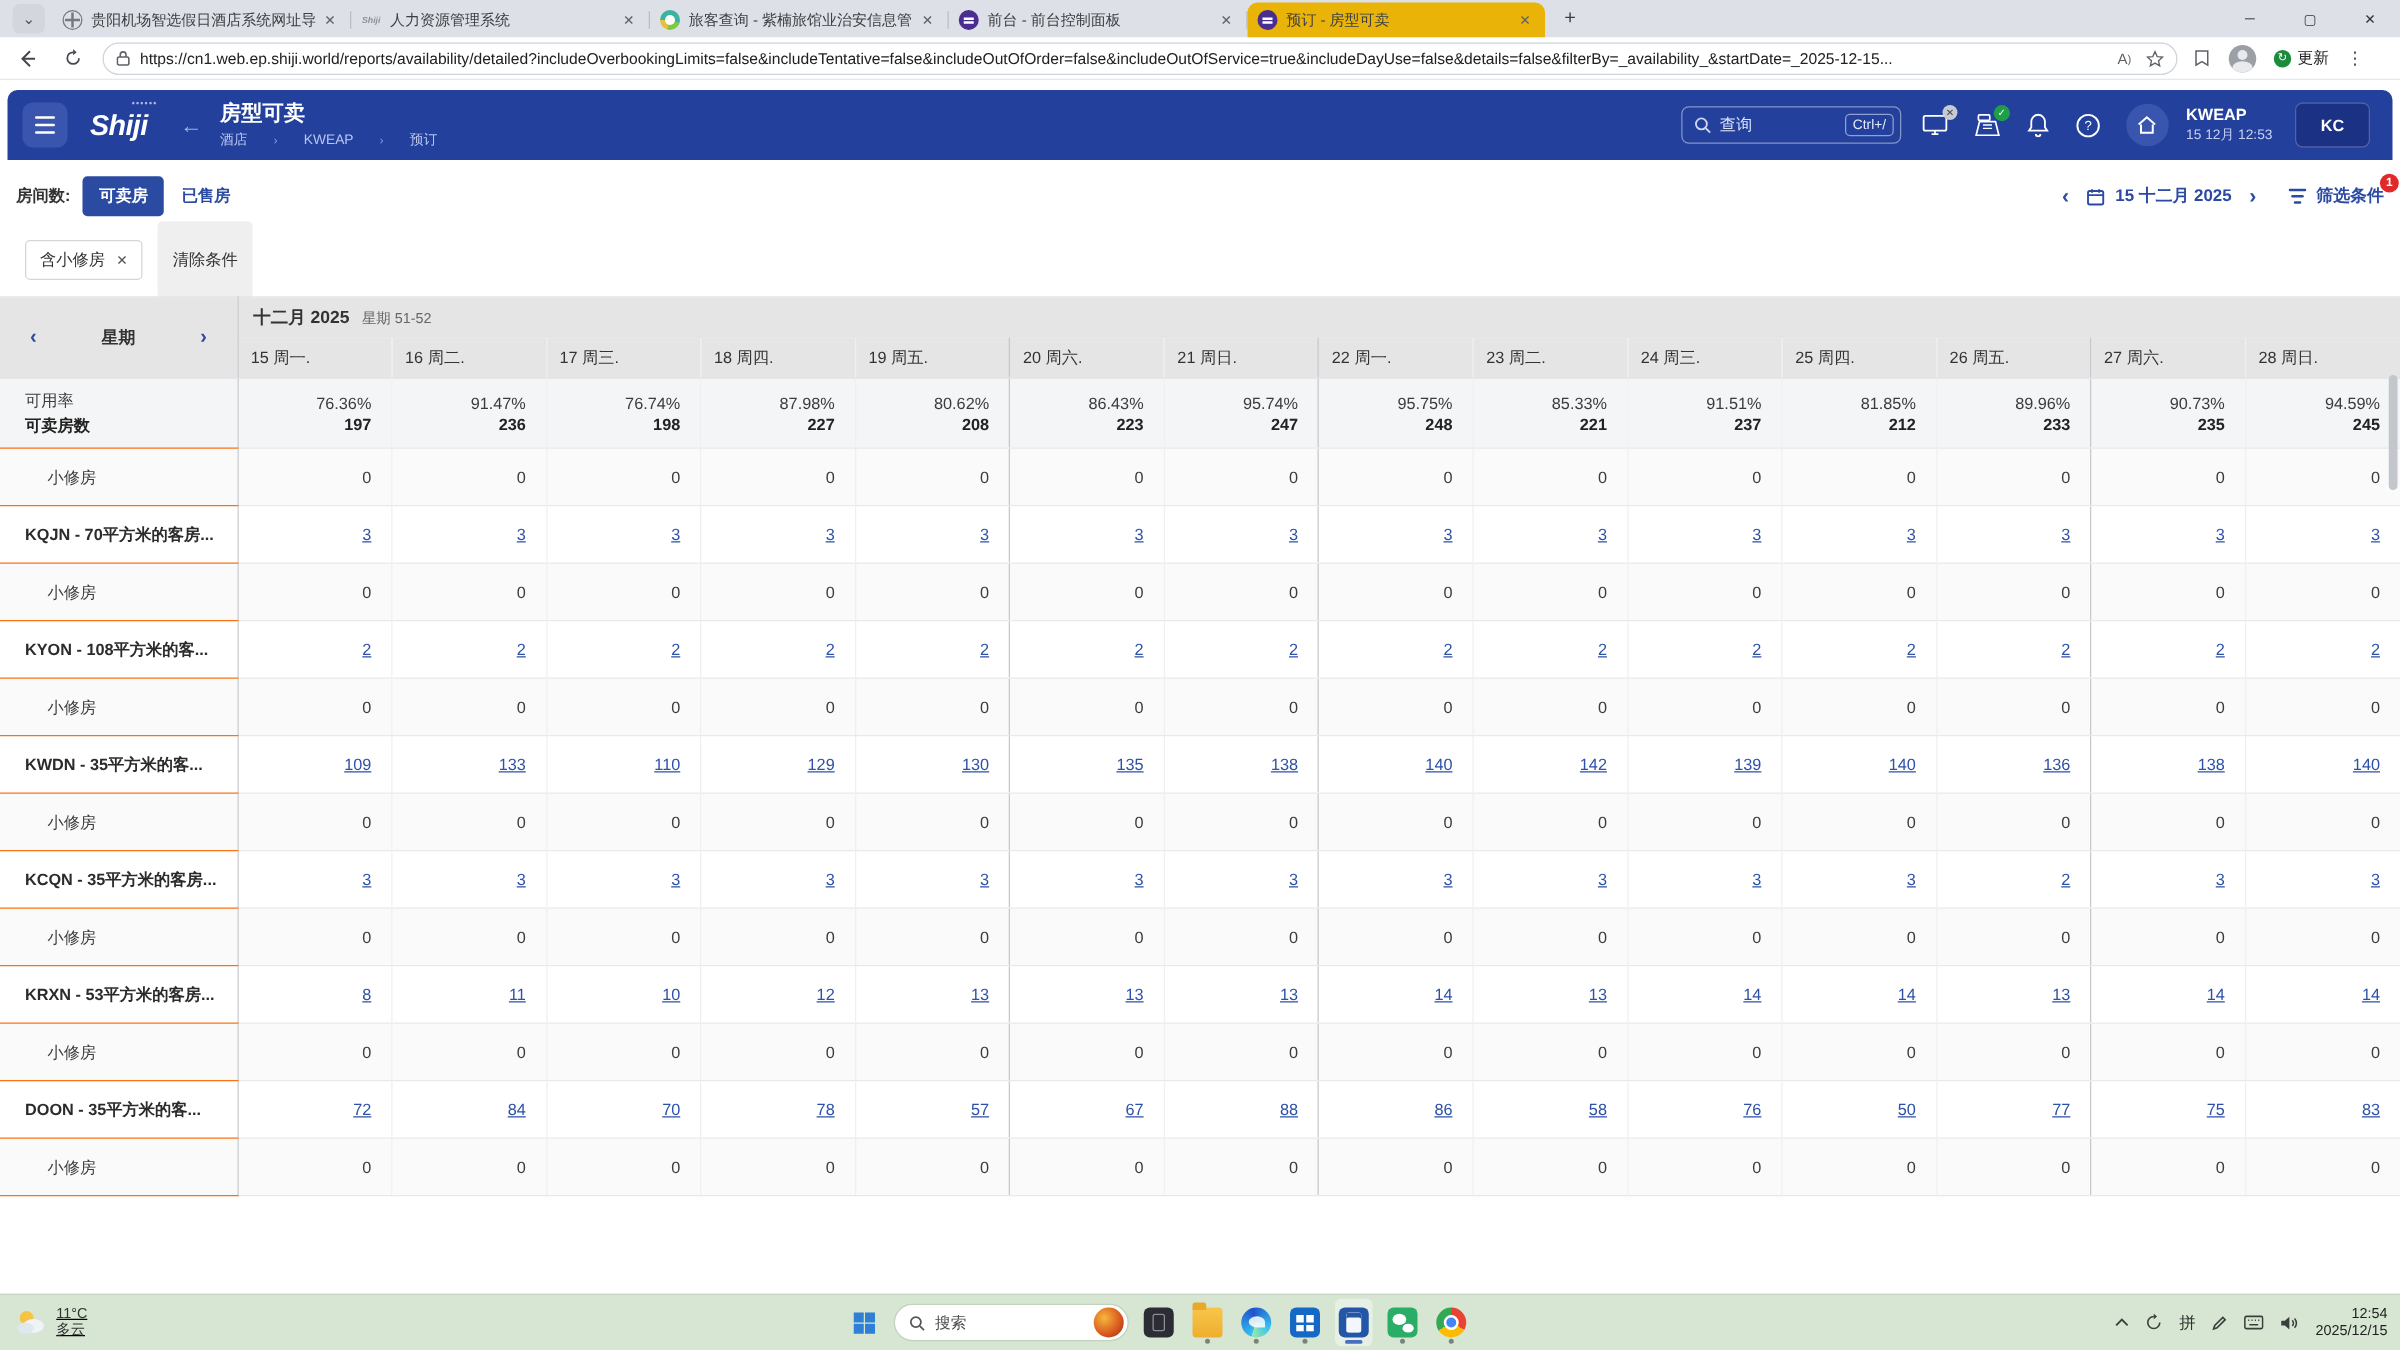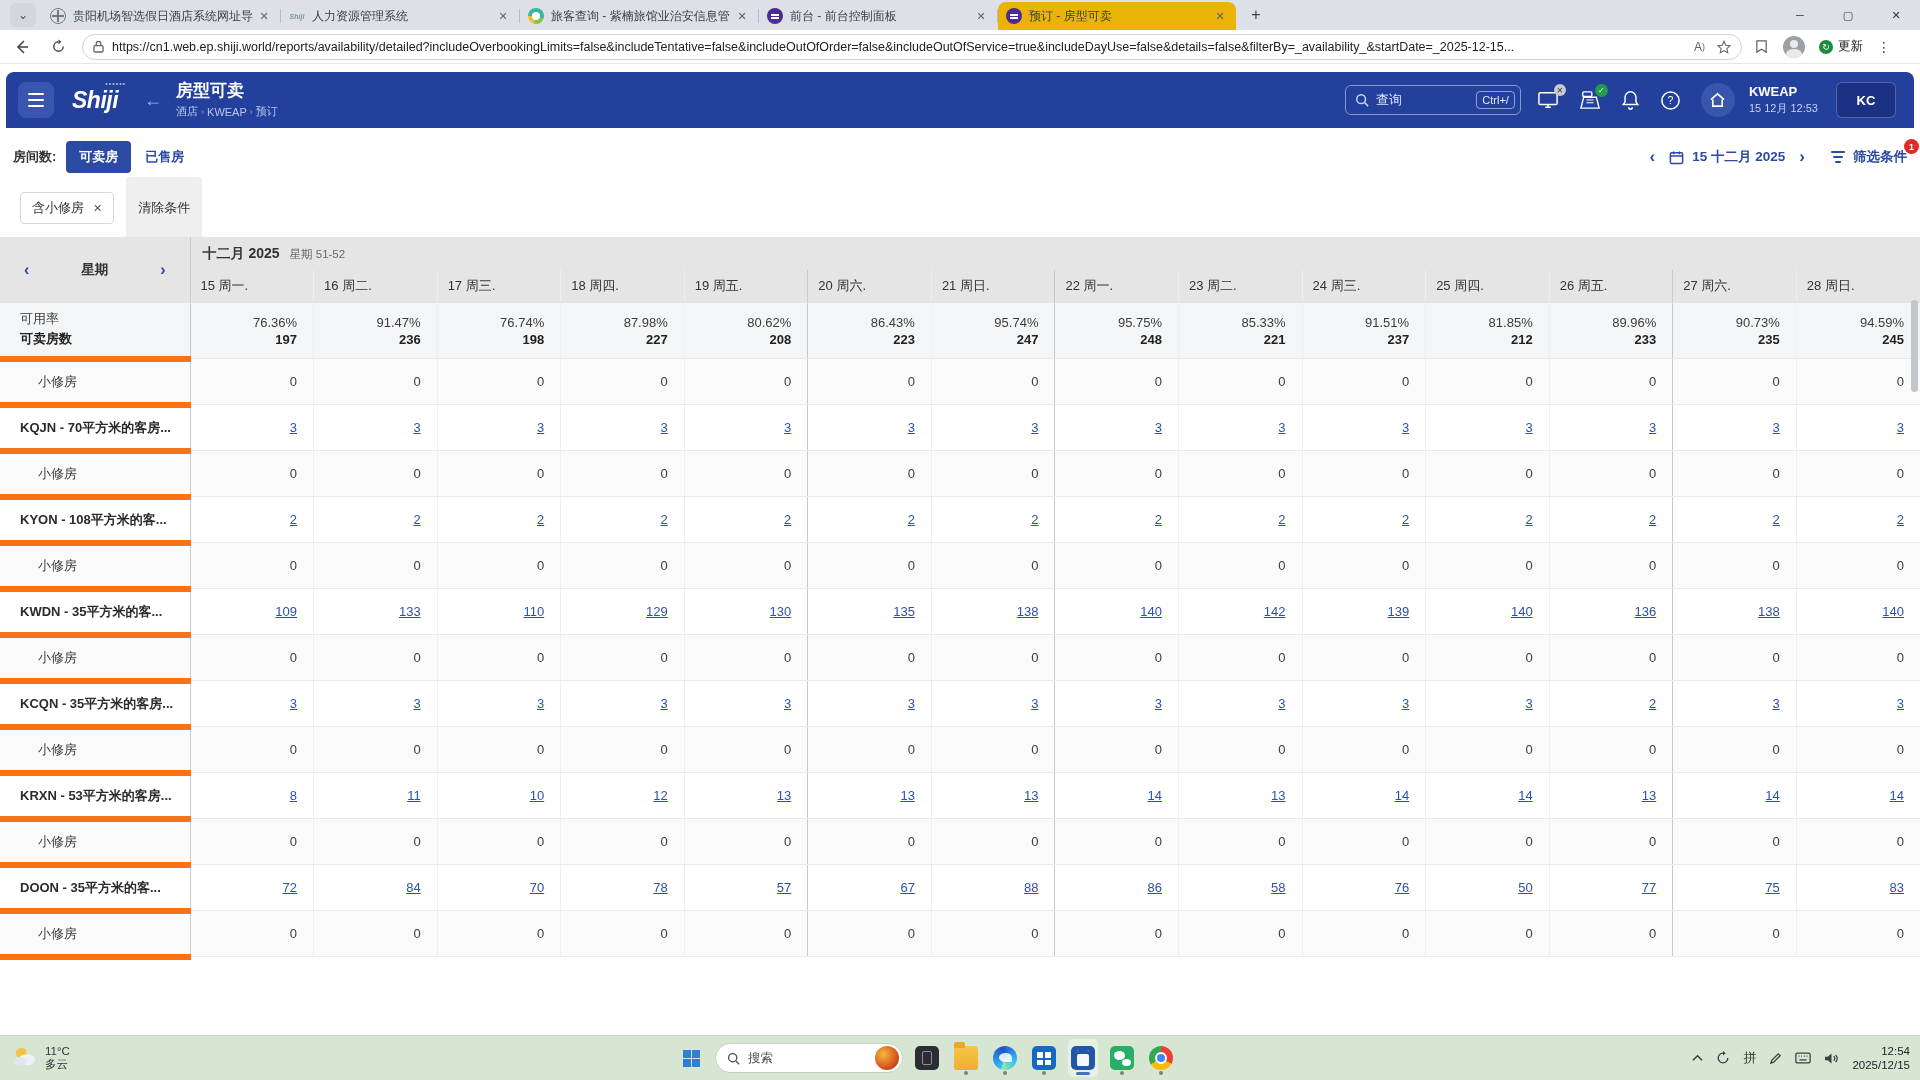--- a/index.html
+++ b/index.html
@@ -46,21 +46,21 @@
 
   
   .app-header { position:absolute; left:6px; top:72px; width:1908px; height:56px; background:#22409c; border-radius:8px 8px 0 0; display:flex; align-items:center; color:#fff; }
   .burger { width:36px; height:36px; margin-left:12px; border-radius:8px; background:#3a55ad; display:flex; flex-direction:column; gap:4px; align-items:center; justify-content:center; }
   .burger i { width:16px; height:2px; background:#fff; border-radius:1px; }
   .logo { margin-left:18px; font-size:23px; font-weight:bold; font-style:italic; letter-spacing:-0.5px; position:relative; padding-right:6px; }
   .logo:after { content:"••••••"; position:absolute; right:-2px; top:-7px; font-size:7px; font-style:normal; letter-spacing:1px; color:#aebbe8; }
   .hdr-back { margin-left:20px; color:#9fb0e4; font-size:18px; }
   .hdr-titleblock { margin-left:14px; }
   .hdr-title { font-size:17px; font-weight:bold; line-height:20px; }
-  .breadcrumb { font-size:11px; color:#b9c6ef; margin-top:3px; display:flex; align-items:center; gap:3px; }
+  .breadcrumb { font-size:11px; color:#b9c6ef; margin-top:3px; display:flex; align-items:center; gap:21px; }
   .breadcrumb .sep { font-size:9px; color:#8fa2dd; }
   .hdr-right { margin-left:auto; display:flex; align-items:center; margin-right:10px; }
   .searchbox { width:176px; height:30px; border:1px solid rgba(255,255,255,.45); border-radius:6px; display:flex; align-items:center; padding:0 5px 0 9px; }
   .searchbox .ph { flex:1; font-size:13px; color:#dbe3f8; margin-left:7px; }
   .kbd { border:1px solid rgba(255,255,255,.5); border-radius:4px; font-size:11px; padding:2px 5px; color:#e6ebfb; }
   .hdr-icons { display:flex; align-items:center; gap:20px; margin-left:16px; }
   .hicon { position:relative; display:flex; color:#fff; }
   .badge-x { position:absolute; right:-7px; top:-6px; width:12px; height:12px; border-radius:50%; background:#c7cbd1; color:#40444a; font-size:8px; display:flex; align-items:center; justify-content:center; }
   .badge-ck { position:absolute; right:-7px; top:-6px; width:13px; height:13px; border-radius:50%; background:#1f9d49; color:#fff; font-size:8px; display:flex; align-items:center; justify-content:center; }
   .home-circ { width:34px; height:34px; border-radius:50%; background:#3a55ad; display:flex; align-items:center; justify-content:center; }
@@ -95,39 +95,39 @@
   th, td { font-weight:normal; }
   thead th { background:#e5e5e5; }
   th.corner { border-top:1px solid #e2e3e6; border-bottom:1px solid #e2e3e6; border-right:1px solid #c9cbd0; }
   th.corner .cornerin { display:flex; align-items:center; justify-content:space-between; padding:0 24px; }
   .wk-label { font-size:13.5px; color:#333; font-weight:bold; }
   .nav-ar { color:#2b4aa2; font-size:16px; font-weight:bold; }
   th.group { text-align:left; height:32px; padding-left:12px; border-top:1px solid #e2e3e6; border-bottom:1px solid #e2e3e6; }
   th.group .gt { font-size:14px; font-weight:bold; color:#333; }
   th.group .gs { font-size:11.5px; color:#666; margin-left:10px; }
   th.datecol { text-align:left; height:33px; padding-left:10px; font-size:13px; color:#333; border-bottom:1px solid #e2e3e6; border-left:1px solid #eeeff1; }
-  tbody th.rl { text-align:left; padding-left:20px; font-size:13px; color:#3c3c3c; border-bottom:6px solid #f97316; border-right:1px solid #c9cbd0; }
+  tbody th.rl { text-align:left; padding-left:20px; font-size:13px; color:#3c3c3c; border-bottom:1px solid #f97316; border-right:1px solid #c9cbd0; }
   tbody th.rl.room { font-weight:bold; color:#2b2b2b; }
   tbody th.rl.sub { padding-left:38px; }
   tbody td.v { text-align:right; padding-right:16px; font-size:13px; color:#3c3c3c; border-bottom:1px solid #e8e9eb; border-left:1px solid #eeeff1; }
   td.wk, th.wk { border-left:1px solid #c6c8cd !important; }
   tr.r-sum th, tr.r-sum td { height:56px; background:#f4f5f6; }
   tr.r-sum .l1 { font-size:13px; color:#3c3c3c; }
   tr.r-sum .l2 { font-size:13px; font-weight:bold; color:#222; margin-top:2px; }
   tr.r-sum .pct { font-size:13px; color:#3c3c3c; }
   tr.r-sum .cnt { font-size:13px; font-weight:bold; color:#222; margin-top:2px; }
   tr.r-sub th, tr.r-sub td { height:46px; background:#fafafb; }
   tr.r-room th, tr.r-room td { height:46px; background:#fff; }
   a.lnk { color:#2d51a8; text-decoration:underline; cursor:pointer; }
 
   .vscroll { position:absolute; right:2px; top:300px; width:7px; height:92px; border-radius:4px; background:#c3c6cb; }
 
   
   .taskbar { position:absolute; left:0; top:1035px; width:1920px; height:45px; background:#d7e6d3; border-top:1px solid #c5d6c0; display:flex; align-items:center; }
-  .weather { display:flex; align-items:flex-start; margin-left:12px; gap:7px; }
+  .weather { display:flex; align-items:center; margin-left:12px; gap:7px;text-decoration:underline; }
   .weather .wtxt { font-size:11.5px; color:#333; line-height:13px; }
   .tb-center { position:absolute; left:676px; display:flex; align-items:center; gap:9px; height:45px; }
   .startbtn { width:30px; height:30px; display:flex; align-items:center; justify-content:center; }
   .winlogo { width:17px; height:17px; display:grid; grid-template-columns:8px 8px; grid-template-rows:8px 8px; gap:1px; }
   .winlogo i { background:#2f7fd6; }
   .tsearch { width:188px; height:30px; background:#fff; border:1px solid #c2d2bd; border-radius:15px; display:flex; align-items:center; padding:0 3px 0 11px; }
   .tsearch .stxt { flex:1; font-size:12.5px; color:#4a4a4a; margin-left:8px; }
   .sball { width:24px; height:24px; border-radius:50%; background:radial-gradient(circle at 35% 35%, #f6b73c, #d8551f 60%, #8c2f12); }
   .tk { width:30px; height:38px; display:flex; flex-direction:column; align-items:center; justify-content:center; position:relative; }
   .tk .dot { position:absolute; bottom:2px; width:4px; height:4px; border-radius:2px; background:#79857a; }

